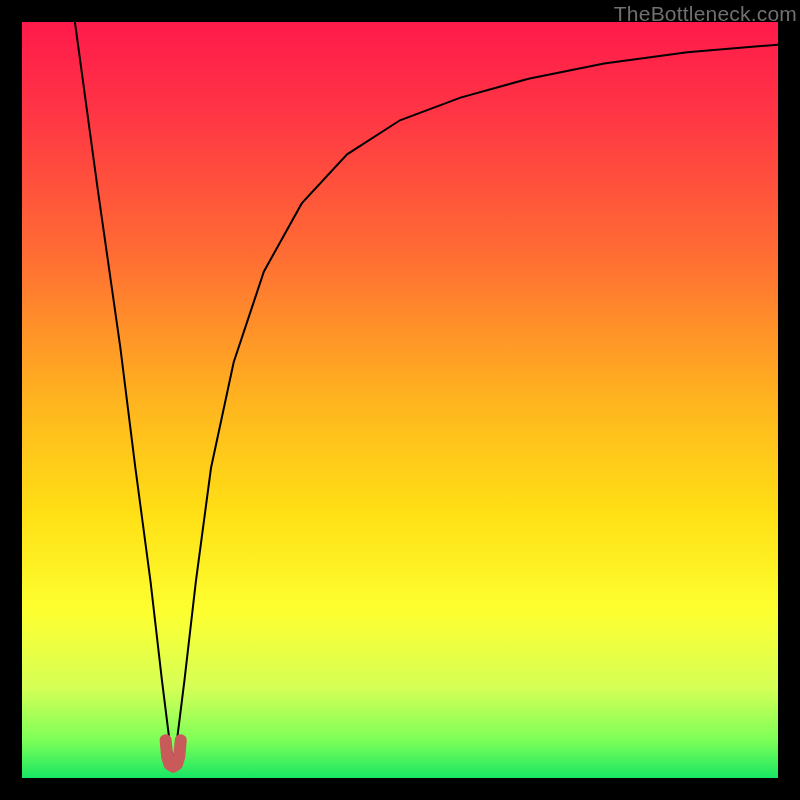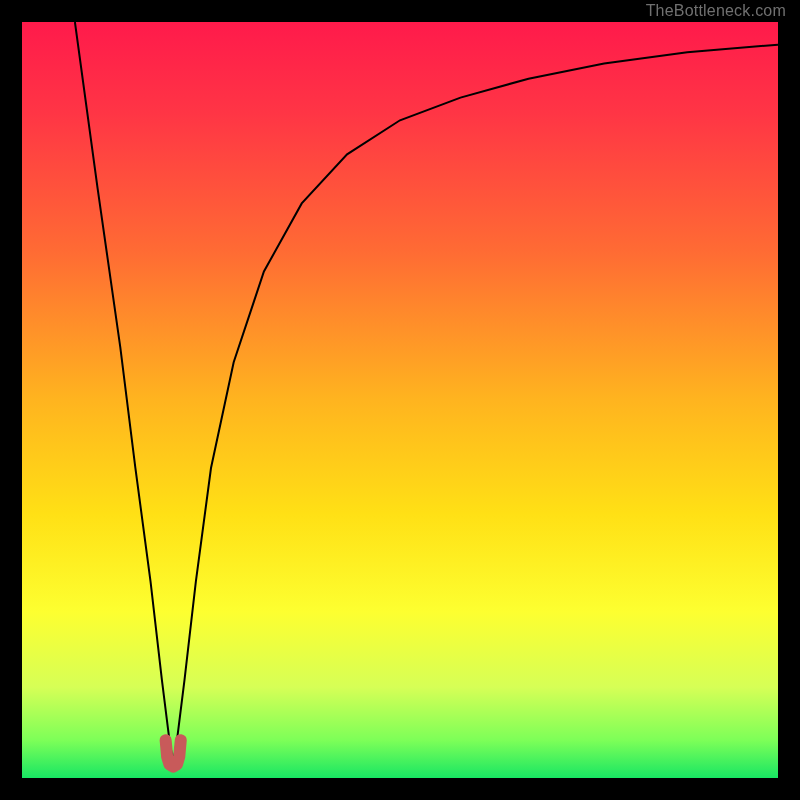--- a/index.html
+++ b/index.html
@@ -19,23 +19,23 @@
   .plot {
     position: absolute;
     left: 22px;
     top: 22px;
     width: 756px;
     height: 756px;
   }
   .watermark {
     position: absolute;
     top: 2px;
-    right: 14px;
+    right: 3px;
     color: #707070;
-    font-size: 16px;
+    font-size: 21px;
     font-weight: 500;
     letter-spacing: 0.2px;
     font-family: Arial, Helvetica, sans-serif;
   }
 </style>
 </head>
 <body>
 
 <div class="frame">
   <svg class="plot" viewBox="0 0 100 100" preserveAspectRatio="none">

